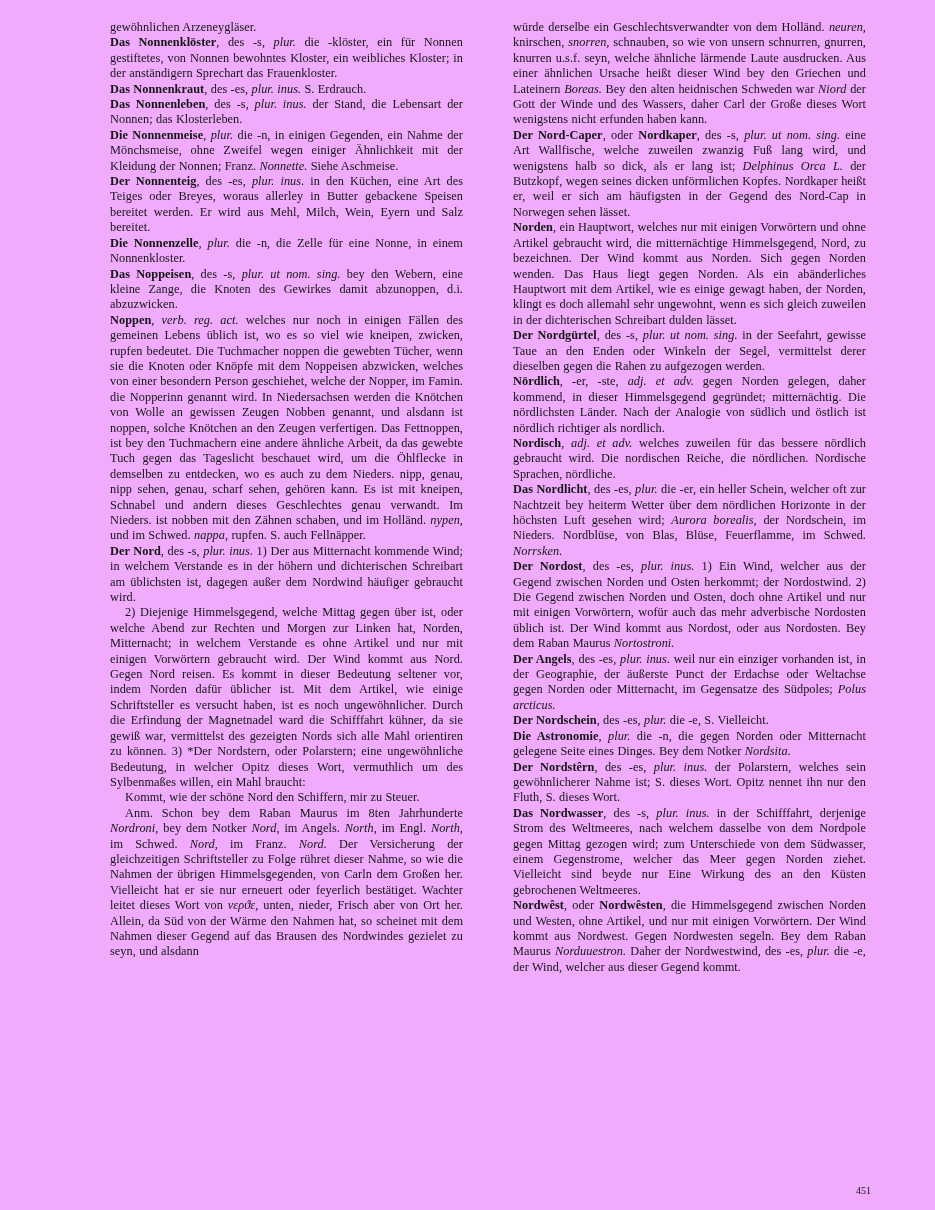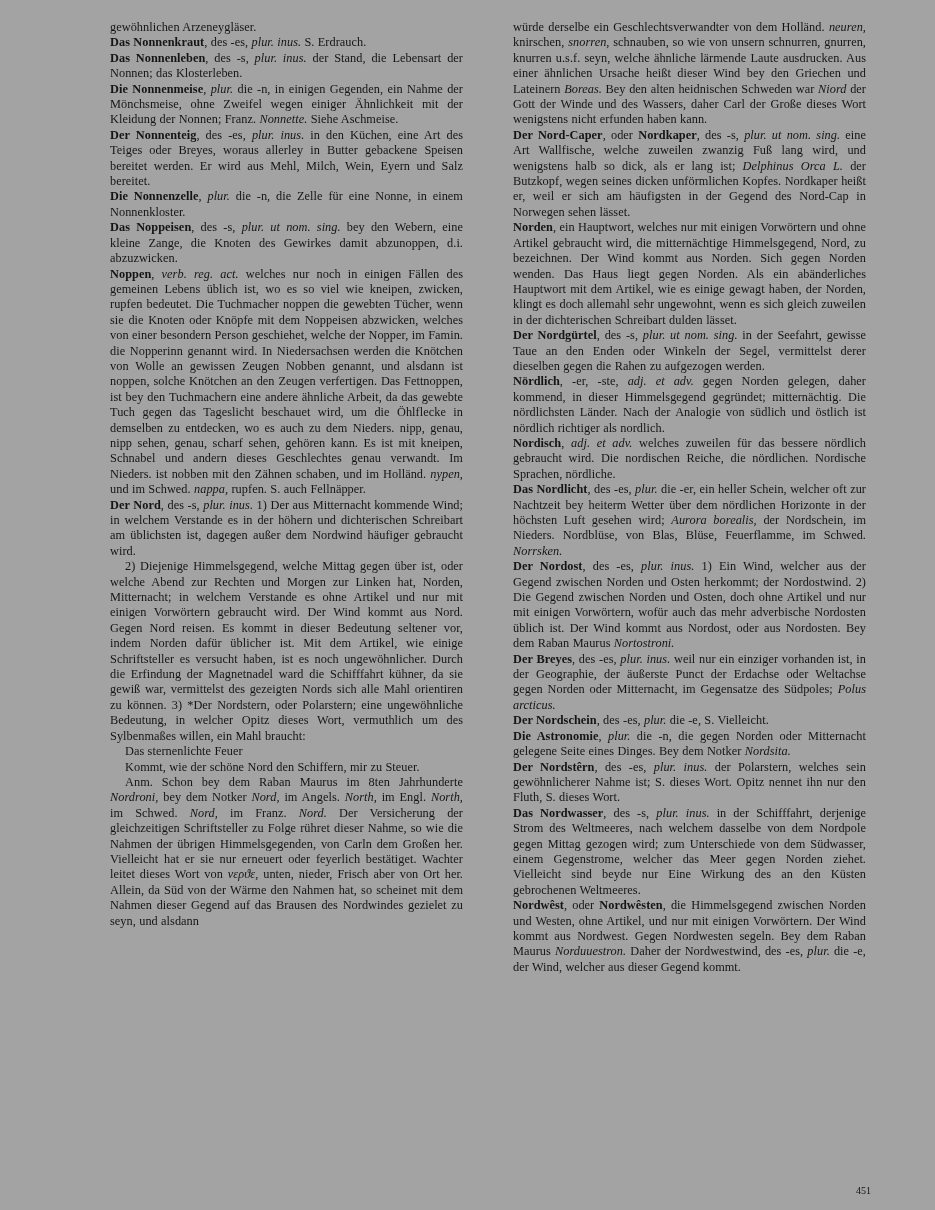--- a/index.html
+++ b/index.html
@@ -1,20 +1,20 @@
 <!DOCTYPE html>
 <html><head>
 <meta charset="utf-8">
 <style>
   html,body{margin:0;padding:0;background:#d9d9d9;}
   .page{
     position:relative;
     width:935px;height:1210px;
     margin:0 auto;
-    background:#a3a3a3;
+    background:#f0abfc;
     overflow:hidden;
     font-family:"Liberation Serif","DejaVu Serif",serif;
     color:#151515;
   }
   .columns{
     position:absolute;
     left:110px;top:20px;
     display:flex;
     gap:50px;
   }
@@ -40,43 +40,43 @@
     color:#151515;
   }
 </style>
 </head>
 <body>
 
 <div class="page">
   <div class="columns">
     <div class="column">
         <p class="par cont"><span class="seg-n">gewöhnlichen Arzeneygläser.</span></p>
+        <p class="par entry"><span class="seg-b">Das Nonnenklöster</span><span class="seg-n">, des -s, </span><span class="seg-i">plur.</span><span class="seg-n"> die -klöster, ein für Nonnen gestiftetes, von Nonnen bewohntes Kloster, ein weibliches Kloster; in der anständigern Sprechart das Frauenkloster.</span></p>
         <p class="par entry"><span class="seg-b">Das Nonnenkraut</span><span class="seg-n">, des -es, </span><span class="seg-i">plur. inus.</span><span class="seg-n"> S. Erdrauch.</span></p>
         <p class="par entry"><span class="seg-b">Das Nonnenleben</span><span class="seg-n">, des -s, </span><span class="seg-i">plur. inus.</span><span class="seg-n"> der Stand, die Lebensart der Nonnen; das Klosterleben.</span></p>
         <p class="par entry"><span class="seg-b">Die Nonnenmeise</span><span class="seg-n">, </span><span class="seg-i">plur.</span><span class="seg-n"> die -n, in einigen Gegenden, ein Nahme der Mönchsmeise, ohne Zweifel wegen einiger Ähnlichkeit mit der Kleidung der Nonnen; Franz. </span><span class="seg-i">Nonnette.</span><span class="seg-n"> Siehe Aschmeise.</span></p>
         <p class="par entry"><span class="seg-b">Der Nonnenteig</span><span class="seg-n">, des -es, </span><span class="seg-i">plur. inus.</span><span class="seg-n"> in den Küchen, eine Art des Teiges oder Breyes, woraus allerley in Butter gebackene Speisen bereitet werden. Er wird aus Mehl, Milch, Wein, Eyern und Salz bereitet.</span></p>
         <p class="par entry"><span class="seg-b">Die Nonnenzelle</span><span class="seg-n">, </span><span class="seg-i">plur.</span><span class="seg-n"> die -n, die Zelle für eine Nonne, in einem Nonnenkloster.</span></p>
         <p class="par entry"><span class="seg-b">Das Noppeisen</span><span class="seg-n">, des -s, </span><span class="seg-i">plur. ut nom. sing.</span><span class="seg-n"> bey den Webern, eine kleine Zange, die Knoten des Gewirkes damit abzunoppen, d.i. abzuzwicken.</span></p>
         <p class="par entry"><span class="seg-b">Noppen</span><span class="seg-n">, </span><span class="seg-i">verb. reg. act.</span><span class="seg-n"> welches nur noch in einigen Fällen des gemeinen Lebens üblich ist, wo es so viel wie kneipen, zwicken, rupfen bedeutet. Die Tuchmacher noppen die gewebten Tücher, wenn sie die Knoten oder Knöpfe mit dem Noppeisen abzwicken, welches von einer besondern Person geschiehet, welche der Nopper, im Famin. die Nopperinn genannt wird. In Niedersachsen werden die Knötchen von Wolle an gewissen Zeugen Nobben genannt, und alsdann ist noppen, solche Knötchen an den Zeugen verfertigen. Das Fettnoppen, ist bey den Tuchmachern eine andere ähnliche Arbeit, da das gewebte Tuch gegen das Tageslicht beschauet wird, um die Öhlflecke in demselben zu entdecken, wo es auch zu dem Nieders. nipp, genau, nipp sehen, genau, scharf sehen, gehören kann. Es ist mit kneipen, Schnabel und andern dieses Geschlechtes genau verwandt. Im Nieders. ist nobben mit den Zähnen schaben, und im Holländ. </span><span class="seg-i">nypen,</span><span class="seg-n"> und im Schwed. </span><span class="seg-i">nappa,</span><span class="seg-n"> rupfen. S. auch Fellnäpper.</span></p>
         <p class="par entry"><span class="seg-b">Der Nord</span><span class="seg-n">, des -s, </span><span class="seg-i">plur. inus.</span><span class="seg-n"> 1) Der aus Mitternacht kommende Wind; in welchem Verstande es in der höhern und dichterischen Schreibart am üblichsten ist, dagegen außer dem Nordwind häufiger gebraucht wird.</span></p>
         <p class="par sub"><span class="seg-n">2) Diejenige Himmelsgegend, welche Mittag gegen über ist, oder welche Abend zur Rechten und Morgen zur Linken hat, Norden, Mitternacht; in welchem Verstande es ohne Artikel und nur mit einigen Vorwörtern gebraucht wird. Der Wind kommt aus Nord. Gegen Nord reisen. Es kommt in dieser Bedeutung seltener vor, indem Norden dafür üblicher ist. Mit dem Artikel, wie einige Schriftsteller es versucht haben, ist es noch ungewöhnlicher. Durch die Erfindung der Magnetnadel ward die Schifffahrt kühner, da sie gewiß war, vermittelst des gezeigten Nords sich alle Mahl orientiren zu können. 3) *Der Nordstern, oder Polarstern; eine ungewöhnliche Bedeutung, in welcher Opitz dieses Wort, vermuthlich um des Sylbenmaßes willen, ein Mahl braucht:</span></p>
-        <p class="par verse"><span class="seg-n">Das sternenlichte Feuer</span></p>
         <p class="par verse"><span class="seg-n">Kommt, wie der schöne Nord den Schiffern, mir zu Steuer.</span></p>
         <p class="par sub"><span class="seg-n">Anm. Schon bey dem Raban Maurus im 8ten Jahrhunderte </span><span class="seg-i">Nordroni,</span><span class="seg-n"> bey dem Notker </span><span class="seg-i">Nord,</span><span class="seg-n"> im Angels. </span><span class="seg-i">North,</span><span class="seg-n"> im Engl. </span><span class="seg-i">North,</span><span class="seg-n"> im Schwed. </span><span class="seg-i">Nord,</span><span class="seg-n"> im Franz. </span><span class="seg-i">Nord.</span><span class="seg-n"> Der Versicherung der gleichzeitigen Schriftsteller zu Folge rühret dieser Nahme, so wie die Nahmen der übrigen Himmelsgegenden, von Carln dem Großen her. Vielleicht hat er sie nur erneuert oder feyerlich bestätiget. Wachter leitet dieses Wort von </span><span class="seg-i">νερϑε,</span><span class="seg-n"> unten, nieder, Frisch aber von Ort her. Allein, da Süd von der Wärme den Nahmen hat, so scheinet mit dem Nahmen dieser Gegend auf das Brausen des Nordwindes gezielet zu seyn, und alsdann</span></p>
       </div>
     <div class="column">
         <p class="par cont"><span class="seg-n">würde derselbe ein Geschlechtsverwandter von dem Holländ. </span><span class="seg-i">neuren,</span><span class="seg-n"> knirschen, </span><span class="seg-i">snorren,</span><span class="seg-n"> schnauben, so wie von unsern schnurren, gnurren, knurren u.s.f. seyn, welche ähnliche lärmende Laute ausdrucken. Aus einer ähnlichen Ursache heißt dieser Wind bey den Griechen und Lateinern </span><span class="seg-i">Boreas.</span><span class="seg-n"> Bey den alten heidnischen Schweden war </span><span class="seg-i">Niord</span><span class="seg-n"> der Gott der Winde und des Wassers, daher Carl der Große dieses Wort wenigstens nicht erfunden haben kann.</span></p>
         <p class="par entry"><span class="seg-b">Der Nord-Caper</span><span class="seg-n">, oder </span><span class="seg-b">Nordkaper</span><span class="seg-n">, des -s, </span><span class="seg-i">plur. ut nom. sing.</span><span class="seg-n"> eine Art Wallfische, welche zuweilen zwanzig Fuß lang wird, und wenigstens halb so dick, als er lang ist; </span><span class="seg-i">Delphinus Orca L.</span><span class="seg-n"> der Butzkopf, wegen seines dicken unförmlichen Kopfes. Nordkaper heißt er, weil er sich am häufigsten in der Gegend des Nord-Cap in Norwegen sehen lässet.</span></p>
         <p class="par entry"><span class="seg-b">Norden</span><span class="seg-n">, ein Hauptwort, welches nur mit einigen Vorwörtern und ohne Artikel gebraucht wird, die mitternächtige Himmelsgegend, Nord, zu bezeichnen. Der Wind kommt aus Norden. Sich gegen Norden wenden. Das Haus liegt gegen Norden. Als ein abänderliches Hauptwort mit dem Artikel, wie es einige gewagt haben, der Norden, klingt es doch allemahl sehr ungewohnt, wenn es sich gleich zuweilen in der dichterischen Schreibart dulden lässet.</span></p>
         <p class="par entry"><span class="seg-b">Der Nordgürtel</span><span class="seg-n">, des -s, </span><span class="seg-i">plur. ut nom. sing.</span><span class="seg-n"> in der Seefahrt, gewisse Taue an den Enden oder Winkeln der Segel, vermittelst derer dieselben gegen die Rahen zu aufgezogen werden.</span></p>
         <p class="par entry"><span class="seg-b">Nördlich</span><span class="seg-n">, -er, -ste, </span><span class="seg-i">adj. et adv.</span><span class="seg-n"> gegen Norden gelegen, daher kommend, in dieser Himmelsgegend gegründet; mitternächtig. Die nördlichsten Länder. Nach der Analogie von südlich und östlich ist nördlich richtiger als nordlich.</span></p>
         <p class="par entry"><span class="seg-b">Nordisch</span><span class="seg-n">, </span><span class="seg-i">adj. et adv.</span><span class="seg-n"> welches zuweilen für das bessere nördlich gebraucht wird. Die nordischen Reiche, die nördlichen. Nordische Sprachen, nördliche.</span></p>
         <p class="par entry"><span class="seg-b">Das Nordlicht</span><span class="seg-n">, des -es, </span><span class="seg-i">plur.</span><span class="seg-n"> die -er, ein heller Schein, welcher oft zur Nachtzeit bey heiterm Wetter über dem nördlichen Horizonte in der höchsten Luft gesehen wird; </span><span class="seg-i">Aurora borealis,</span><span class="seg-n"> der Nordschein, im Nieders. Nordblüse, von Blas, Blüse, Feuerflamme, im Schwed. </span><span class="seg-i">Norrsken.</span></p>
         <p class="par entry"><span class="seg-b">Der Nordost</span><span class="seg-n">, des -es, </span><span class="seg-i">plur. inus.</span><span class="seg-n"> 1) Ein Wind, welcher aus der Gegend zwischen Norden und Osten herkommt; der Nordostwind. 2) Die Gegend zwischen Norden und Osten, doch ohne Artikel und nur mit einigen Vorwörtern, wofür auch das mehr adverbische Nordosten üblich ist. Der Wind kommt aus Nordost, oder aus Nordosten. Bey dem Raban Maurus </span><span class="seg-i">Nortostroni.</span></p>
-        <p class="par entry"><span class="seg-b">Der Breyes</span><span class="seg-n">, des -es, </span><span class="seg-i">plur. inus.</span><span class="seg-n"> weil nur ein einziger vorhanden ist, in der Geographie, der äußerste Punct der Erdachse oder Weltachse gegen Norden oder Mitternacht, im Gegensatze des Südpoles; </span><span class="seg-i">Polus arcticus.</span></p>
+        <p class="par entry"><span class="seg-b">Der Angels</span><span class="seg-n">, des -es, </span><span class="seg-i">plur. inus.</span><span class="seg-n"> weil nur ein einziger vorhanden ist, in der Geographie, der äußerste Punct der Erdachse oder Weltachse gegen Norden oder Mitternacht, im Gegensatze des Südpoles; </span><span class="seg-i">Polus arcticus.</span></p>
         <p class="par entry"><span class="seg-b">Der Nordschein</span><span class="seg-n">, des -es, </span><span class="seg-i">plur.</span><span class="seg-n"> die -e, S. Vielleicht.</span></p>
         <p class="par entry"><span class="seg-b">Die Astronomie</span><span class="seg-n">, </span><span class="seg-i">plur.</span><span class="seg-n"> die -n, die gegen Norden oder Mitternacht gelegene Seite eines Dinges. Bey dem Notker </span><span class="seg-i">Nordsita.</span></p>
         <p class="par entry"><span class="seg-b">Der Nordstêrn</span><span class="seg-n">, des -es, </span><span class="seg-i">plur. inus.</span><span class="seg-n"> der Polarstern, welches sein gewöhnlicherer Nahme ist; S. dieses Wort. Opitz nennet ihn nur den Fluth, S. dieses Wort.</span></p>
         <p class="par entry"><span class="seg-b">Das Nordwasser</span><span class="seg-n">, des -s, </span><span class="seg-i">plur. inus.</span><span class="seg-n"> in der Schifffahrt, derjenige Strom des Weltmeeres, nach welchem dasselbe von dem Nordpole gegen Mittag gezogen wird; zum Unterschiede von dem Südwasser, einem Gegenstrome, welcher das Meer gegen Norden ziehet. Vielleicht sind beyde nur Eine Wirkung des an den Küsten gebrochenen Weltmeeres.</span></p>
         <p class="par entry"><span class="seg-b">Nordwêst</span><span class="seg-n">, oder </span><span class="seg-b">Nordwêsten</span><span class="seg-n">, die Himmelsgegend zwischen Norden und Westen, ohne Artikel, und nur mit einigen Vorwörtern. Der Wind kommt aus Nordwest. Gegen Nordwesten segeln. Bey dem Raban Maurus </span><span class="seg-i">Norduuestron.</span><span class="seg-n"> Daher der Nordwestwind, des -es, </span><span class="seg-i">plur.</span><span class="seg-n"> die -e, der Wind, welcher aus dieser Gegend kommt.</span></p>
       </div>
   </div>
   <div class="page-number">451</div>
 </div>
 

